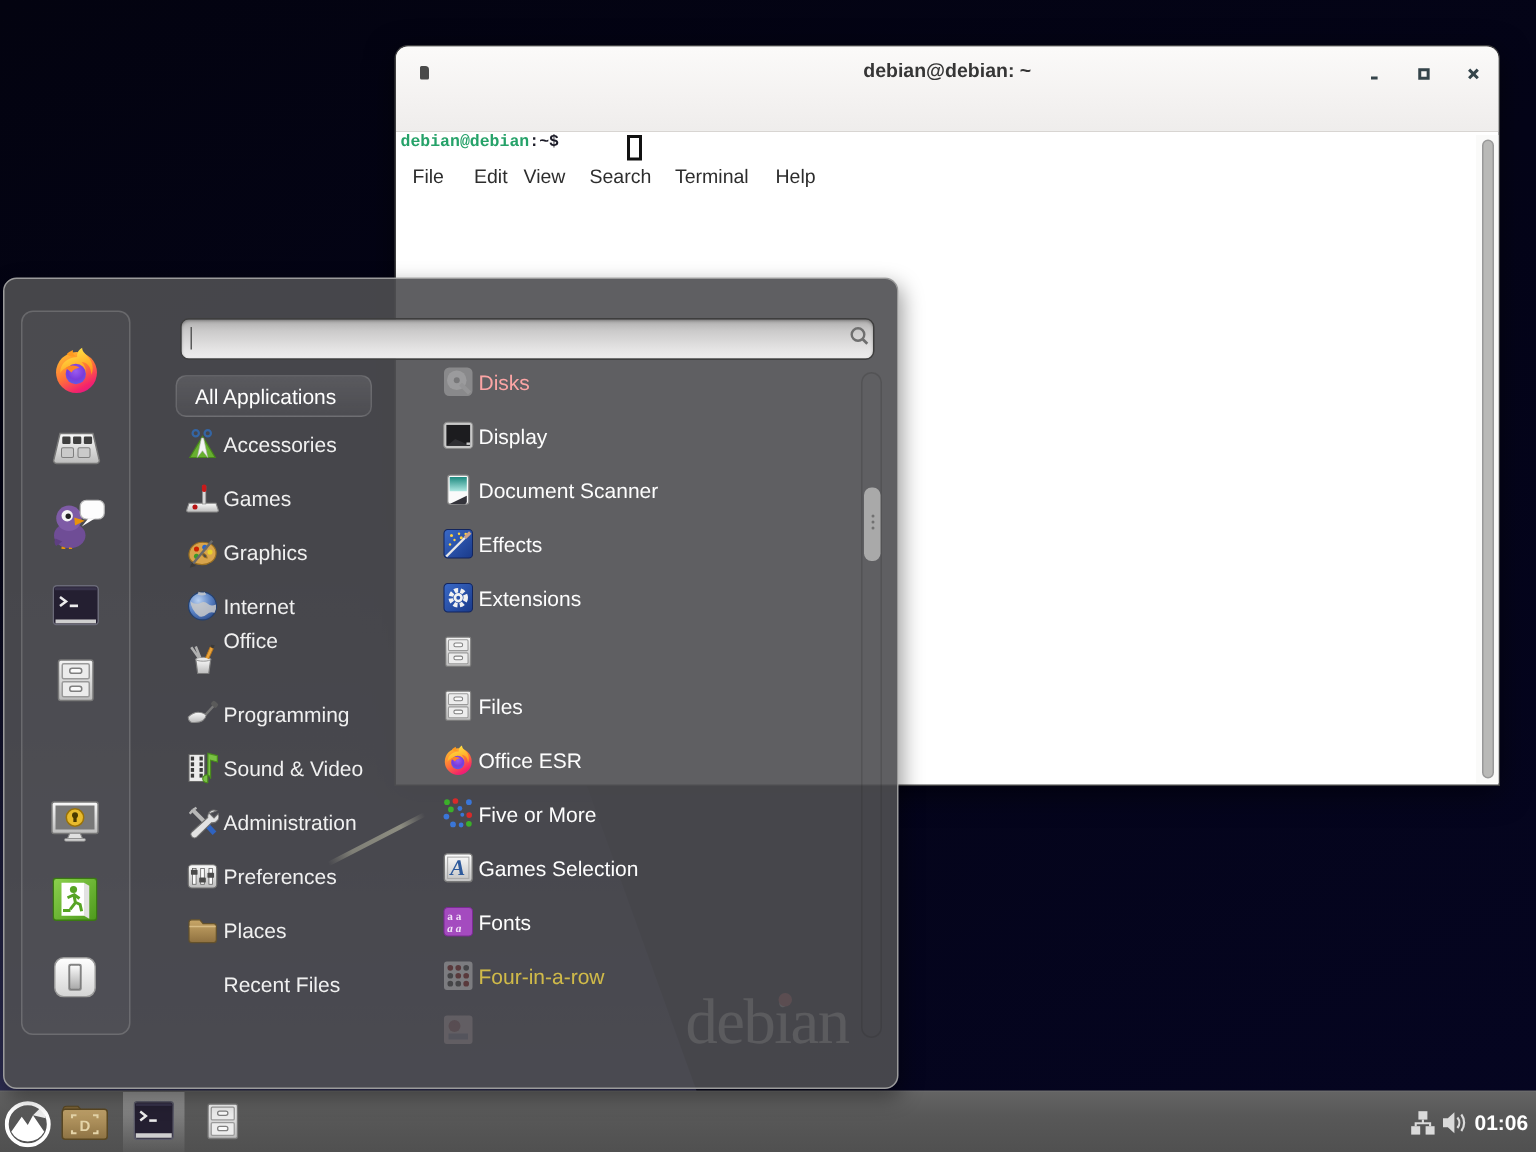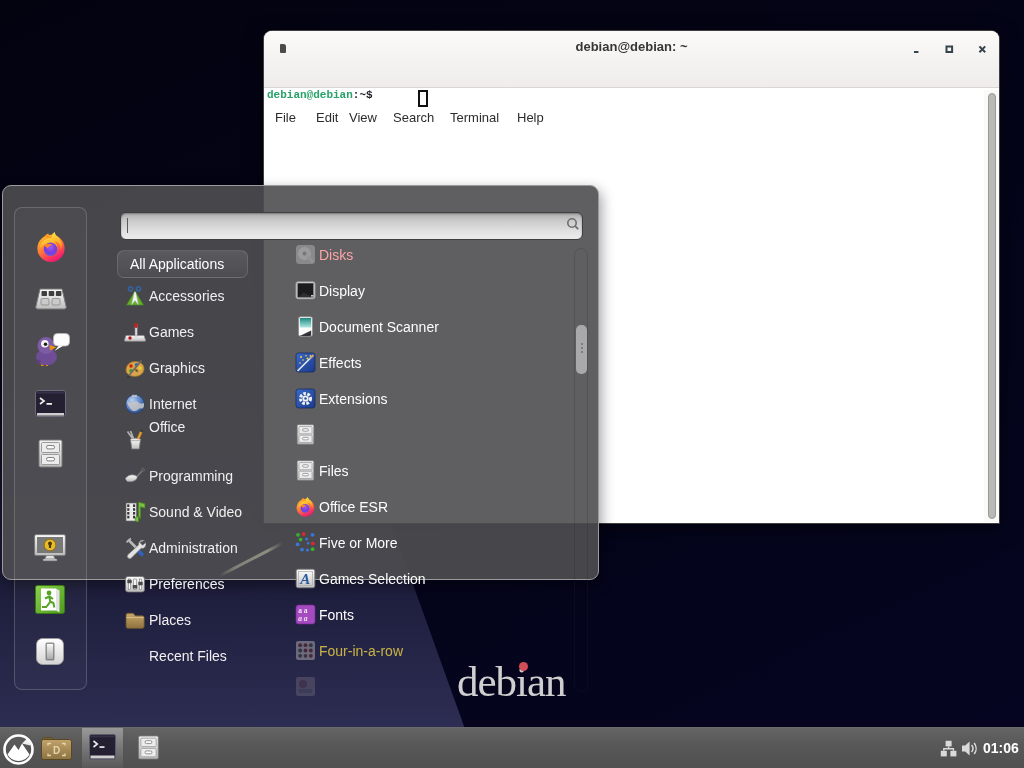--- a/index.html
+++ b/index.html
@@ -41,21 +41,21 @@
 
   
   #bar { left:0; top:727px; width:1024px; height:41px;
     background:linear-gradient(180deg,#646464 0%,#585858 40%,#505050 100%);
     border-top:1px solid #6a6a6a; }
   #activecell { left:82px; top:0; width:41px; height:41px;
     background:linear-gradient(180deg,rgba(255,255,255,0.34),rgba(255,255,255,0.04)); }
   #clock { left:983px; top:740px; font-size:14px; font-weight:bold; color:#fff; letter-spacing:0; }
 
   
-  #menu { left:2px; top:185px; width:597px; height:395px;
+  #menu { left:2px; top:185px; width:597px; height:541px;
     background:rgba(78,78,81,0.9); border:1px solid #9b9b9b; border-radius:9px;
     box-shadow:2px 5px 14px rgba(0,0,0,0.4); }
   #favbox { left:11px; top:21px; width:73px; height:483px;
     border:1px solid rgba(175,175,175,0.3); border-radius:8px;
     background:rgba(255,255,255,0.03); }
   #sbox { left:117px; top:26px; width:463px; height:28px; border-radius:6px;
     background:linear-gradient(180deg,#aeadad 0%,#cccbcb 30%,#e4e3e3 75%,#edecec 100%);
     border:1px solid #3e3e3e; box-shadow:inset 0 1px 2px rgba(0,0,0,0.3); }
   #ibeam { left:124px; top:32px; width:1px; height:15px; background:#5a5a5a; }
   #allapps { left:114px; top:64px; width:131px; height:28px; border-radius:7px;

